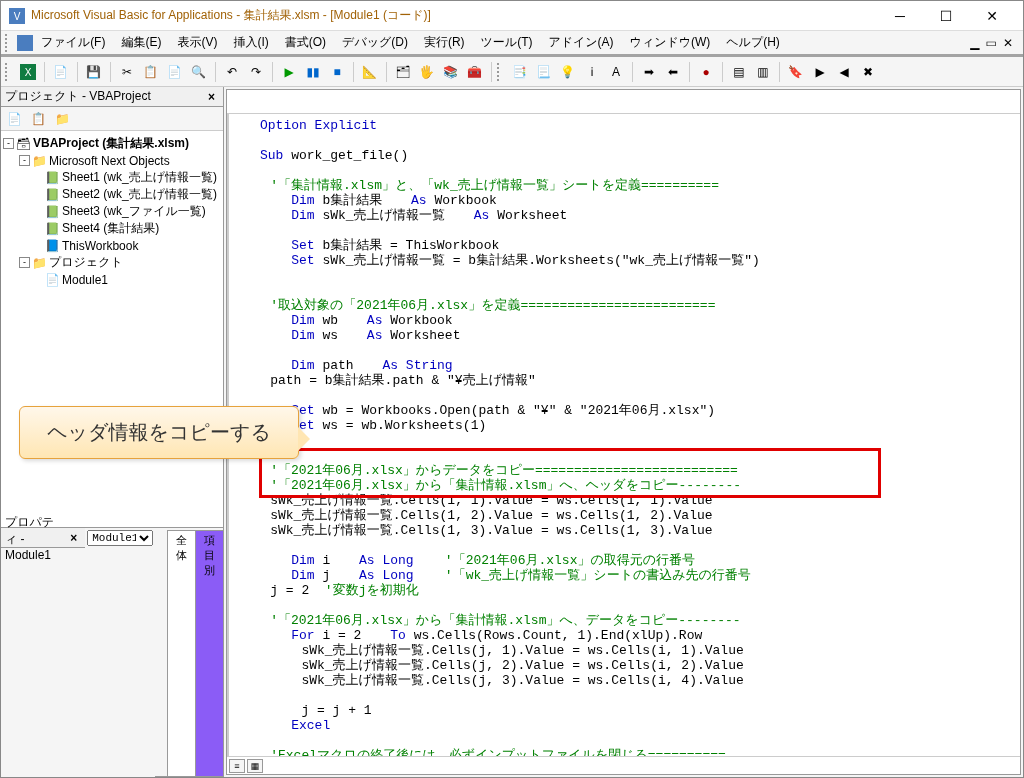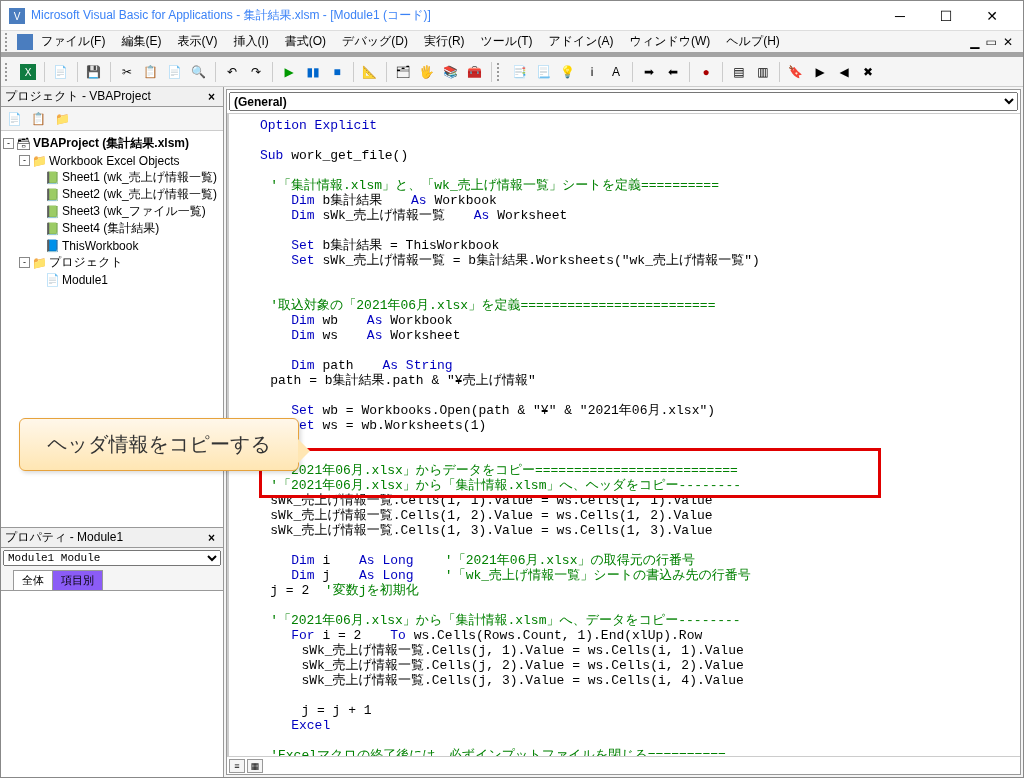--- a/index.html
+++ b/index.html
@@ -1,43 +1,43 @@
 <!DOCTYPE html>
 <html><head>
 <meta charset="utf-8">
 <style>
 * { box-sizing: border-box; margin: 0; padding: 0; }
 body { font-family: "MS UI Gothic", "Meiryo", sans-serif; font-size: 12px; background: #fff; }
 .window { width: 1024px; height: 778px; border: 1px solid #888; background: #fff; display: flex; flex-direction: column; }
 .titlebar { height: 30px; background: #fff; display: flex; align-items: center; padding: 0 8px; border-bottom: 1px solid #ddd; }
 .titlebar .app-icon { width: 16px; height: 16px; margin-right: 6px; }
-.titlebar .title { flex: 1; font-size: 12px; color: #3b82f6; }
+.titlebar .title { flex: 1; font-size: 12px; color: #a16207; }
 .titlebar .win-btns { display: flex; gap: 0; }
 .titlebar .win-btn { width: 46px; height: 28px; display: flex; align-items: center; justify-content: center; font-size: 14px; }
-.menubar { height: 26px; background: #f5f5f5; border-bottom: 5px solid #a3a3a3; display: flex; align-items: center; padding: 0 4px; }
+.menubar { height: 26px; background: #f5f5f5; border-bottom: 3px solid #a3a3a3; display: flex; align-items: center; padding: 0 4px; }
 .menubar .grip { width: 8px; height: 18px; border-left: 2px dotted #999; margin-right: 4px; }
 .menubar .mnu { padding: 3px 8px; cursor: default; }
 .menubar .spacer { flex: 1; }
 .menubar .mdi-btns { display: flex; gap: 6px; padding-right: 6px; }
 .toolbar { height: 30px; background: #f5f5f5; border-bottom: 1px solid #ccc; display: flex; align-items: center; padding: 0 4px; gap: 2px; }
 .toolbar .grip { width: 8px; height: 18px; border-left: 2px dotted #999; margin-right: 2px; }
 .toolbar .tbtn { width: 22px; height: 22px; display: flex; align-items: center; justify-content: center; border: 1px solid transparent; }
 .toolbar .sep { width: 1px; height: 20px; background: #ccc; margin: 0 3px; }
 .main { flex: 1; display: flex; overflow: hidden; background: #f5f5f5; }
 .left-col { width: 223px; display: flex; flex-direction: column; border-right: 1px solid #999; }
 .pane-header { height: 20px; background: #f0f0f0; border-bottom: 1px solid #999; display: flex; align-items: center; padding: 0 4px; font-size: 12px; }
 .pane-header .close-x { margin-left: auto; font-weight: bold; cursor: default; padding: 0 4px; }
 .mini-toolbar { height: 24px; background: #f5f5f5; border-bottom: 1px solid #ccc; display: flex; align-items: center; padding: 0 4px; gap: 4px; }
 .mini-toolbar .mbtn { width: 20px; height: 20px; display: flex; align-items: center; justify-content: center; border: 1px solid transparent; }
 .tree { flex: 1; background: #fff; overflow: auto; padding: 4px 0; font-size: 12px; border-bottom: 1px solid #999; }
 .tree-row { display: flex; align-items: center; height: 17px; white-space: nowrap; padding-right: 4px; }
 .exp { width: 11px; height: 11px; border: 1px solid #888; font-size: 9px; line-height: 9px; text-align: center; margin-right: 2px; background: #fff; }
 .ico { width: 14px; height: 14px; margin-right: 3px; }
 .tree-row b { font-weight: bold; }
-.props { display: flex; flex-direction: column; height: 249px; }
+.props { display: flex; flex-direction: row; height: 249px; }
 .prop-combo { margin: 2px; }
 .prop-combo select { width: 100%; font-size: 11px; font-family: Liberation Mono, monospace; }
 .tabs { display: flex; border-bottom: 1px solid #999; margin-top: 2px; padding-left: 12px; }
 .tab { padding: 2px 8px; border: 1px solid #999; border-bottom: none; background: #fff; font-size: 11px; margin-right: -1px; }
 .tab.inactive { background: #8b5cf6; }
 .prop-grid { flex: 1; background: #fff; }
 .code-area-wrap { flex: 1; display: flex; flex-direction: column; background: #fff; margin: 2px; border: 1px solid #999; }
 .combo-row { height: 24px; display: flex; border-bottom: 1px solid #ccc; }
 .combo-row select { flex: 1; margin: 2px; font-size: 12px; font-weight: bold; }
 .code-scroll { flex: 1; overflow: auto; position: relative; background: #fff; }
@@ -161,21 +161,21 @@
 
       <div class="tree">
         <div class="tree-row" style="padding-left:2px">
             <span class="exp">-</span>
             <span class="ico">🗃</span>
             <b>VBAProject (集計結果.xlsm)</b>
           </div>
         <div class="tree-row" style="padding-left:18px">
             <span class="exp">-</span>
             <span class="ico">📁</span>
-            <span>Workbook Excel Objects</span>
+            <span>Microsoft Next Objects</span>
           </div>
         <div class="tree-row" style="padding-left:44px">
             <span class="ico">📗</span>
             <span>Sheet1 (wk_売上げ情報一覧)</span>
           </div>
         <div class="tree-row" style="padding-left:44px">
             <span class="ico">📗</span>
             <span>Sheet2 (wk_売上げ情報一覧)</span>
           </div>
         <div class="tree-row" style="padding-left:44px">
@@ -213,21 +213,20 @@
           <div class="tab">全体</div>
           <div class="tab inactive">項目別</div>
         </div>
         <div class="prop-grid"></div>
       </div>
 
     </div>
 
     <div class="code-area-wrap">
       <div class="combo-row">
-        <select><option>(General)</option></select>
       </div>
 
       <div class="code-scroll">
 <pre class="code"><span class="kw">Option Explicit</span>
 
 <span class="kw">Sub</span><span> work_get_file()</span>
 
 <span class="cm">    '「集計情報.xlsm」と、「wk_売上げ情報一覧」シートを定義==========</span>
 <span class="kw">    Dim</span><span> b集計結果 </span><span class="kw">As</span><span> Workbook</span>
 <span class="kw">    Dim</span><span> sWk_売上げ情報一覧 </span><span class="kw">As</span><span> Worksheet</span>
@@ -276,15 +275,15 @@
       <div class="code-footer">
         <div class="fbtn">≡</div>
         <div class="fbtn">▦</div>
       </div>
     </div>
 
   </div>
 
 </div>
 
-<div class="callout" style="left:19px; top:418px; width:280px;">
+<div class="callout" style="left:19px; top:406px; width:280px;">
   <span>ヘッダ情報をコピーする</span>
 </div>
 
 </body></html>

